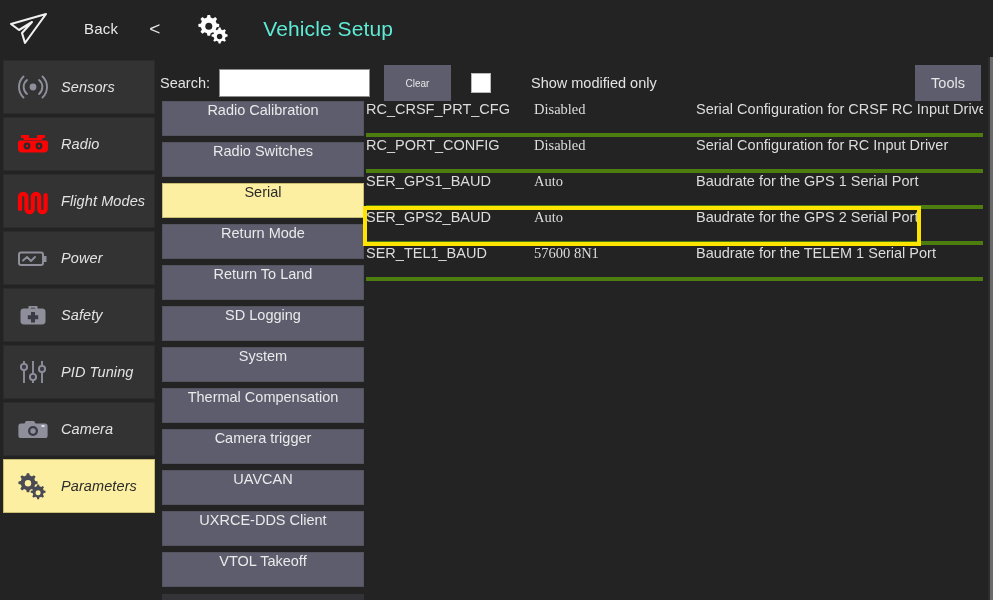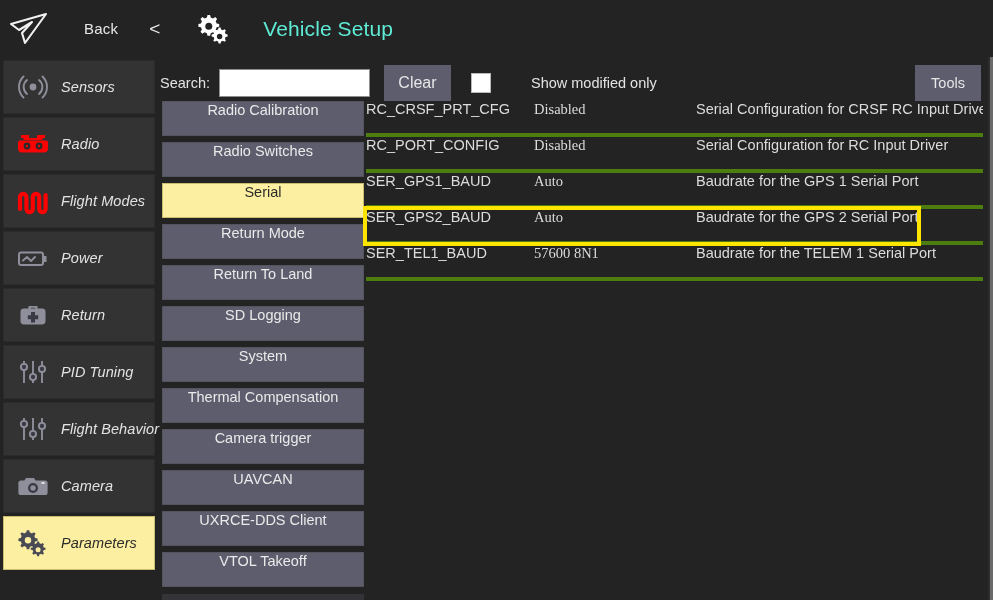--- a/index.html
+++ b/index.html
@@ -131,21 +131,21 @@
     padding: 0 5px;
   }
 
   #clear-btn {
     margin-left: 14px;
     width: 67px; height: 36px;
     background: #5d5d6e;
     border: none;
     color: #e7e7e7;
     font-family: "Liberation Sans", sans-serif;
-    font-size: 16px;
+    font-size: 10px;
     cursor: pointer;
   }
 
   .modified-wrap {
     display: flex;
     align-items: center;
     margin-left: 20px;
   }
 
   .chk {
@@ -380,54 +380,39 @@
 
 
     <div class="side-item">
       <span class="ico">
         <svg viewBox="0 0 36 30" width="36" height="30">
           <path d="M13.5 6 h9 v3 h-2.4 V7.7 h-4.2 V9 h-2.4 z" fill="#8f8f9c"></path>
           <rect x="5.5" y="8.5" width="25" height="16" rx="3.4" fill="#8f8f9c"></rect>
           <path d="M16 12 h4 v3.2 h3.2 v4 H20 v3.2 h-4 v-3.2 h-3.2 v-4 H16 z" fill="#3a3a44"></path>
         </svg>
       </span>
-      <span class="lbl">Return</span>
+      <span class="lbl">Safety</span>
     </div>
 
     <div class="side-item">
       <span class="ico">
         <svg viewBox="0 0 36 30" width="36" height="30">
           <g stroke="#8f8f9c" stroke-width="1.9" fill="none">
             <line x1="9" y1="4" x2="9" y2="26"></line>
             <line x1="18" y1="4" x2="18" y2="26"></line>
             <line x1="27" y1="4" x2="27" y2="26"></line>
             <circle cx="9" cy="10" r="3.1" fill="#3a3a44"></circle>
             <circle cx="18" cy="20" r="3.1" fill="#3a3a44"></circle>
             <circle cx="27" cy="12" r="3.1" fill="#3a3a44"></circle>
           </g>
         </svg>
       </span>
       <span class="lbl">PID Tuning</span>
     </div>
 
-    <div class="side-item">
-      <span class="ico">
-        <svg viewBox="0 0 36 30" width="36" height="30">
-          <g stroke="#8f8f9c" stroke-width="1.9" fill="none">
-            <line x1="9" y1="4" x2="9" y2="26"></line>
-            <line x1="18" y1="4" x2="18" y2="26"></line>
-            <line x1="27" y1="4" x2="27" y2="26"></line>
-            <circle cx="9" cy="10" r="3.1" fill="#3a3a44"></circle>
-            <circle cx="18" cy="20" r="3.1" fill="#3a3a44"></circle>
-            <circle cx="27" cy="12" r="3.1" fill="#3a3a44"></circle>
-          </g>
-        </svg>
-      </span>
-      <span class="lbl">Flight Behavior</span>
-    </div>
 
     <div class="side-item">
       <span class="ico">
         <svg viewBox="0 0 36 30" width="36" height="30">
           <path d="M11 7 h8 l1.6 2.6 H30 a2.6 2.6 0 0 1 2.6 2.6 v9.2 A2.6 2.6 0 0 1 30 24 H6
                    a2.6 2.6 0 0 1 -2.6-2.6 v-9.2 A2.6 2.6 0 0 1 6 9.6 h3.4 z" fill="#8f8f9c"></path>
           <circle cx="18" cy="17" r="5" fill="#3a3a44"></circle>
           <circle cx="18" cy="17" r="2.7" fill="#8f8f9c"></circle>
           <rect x="26.5" y="11" width="3" height="2" fill="#e0e0e0"></rect>
         </svg>

